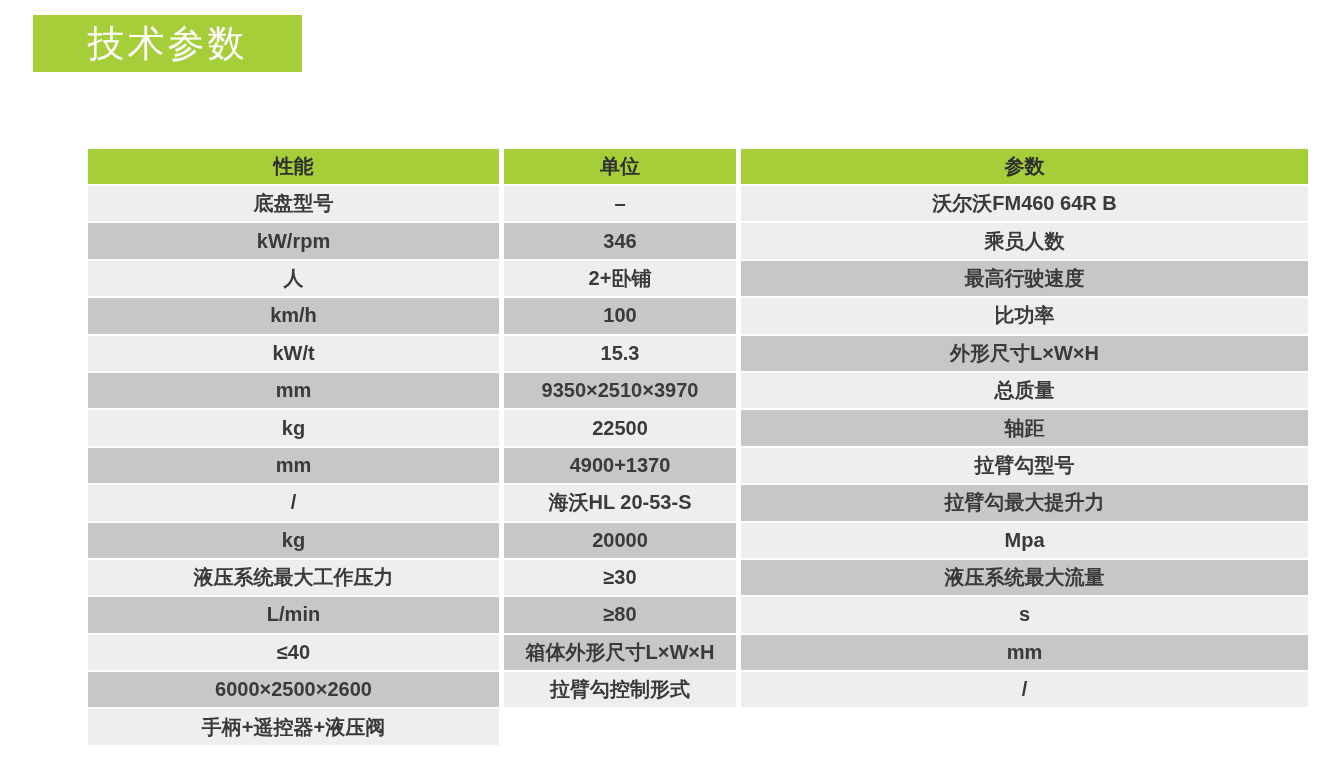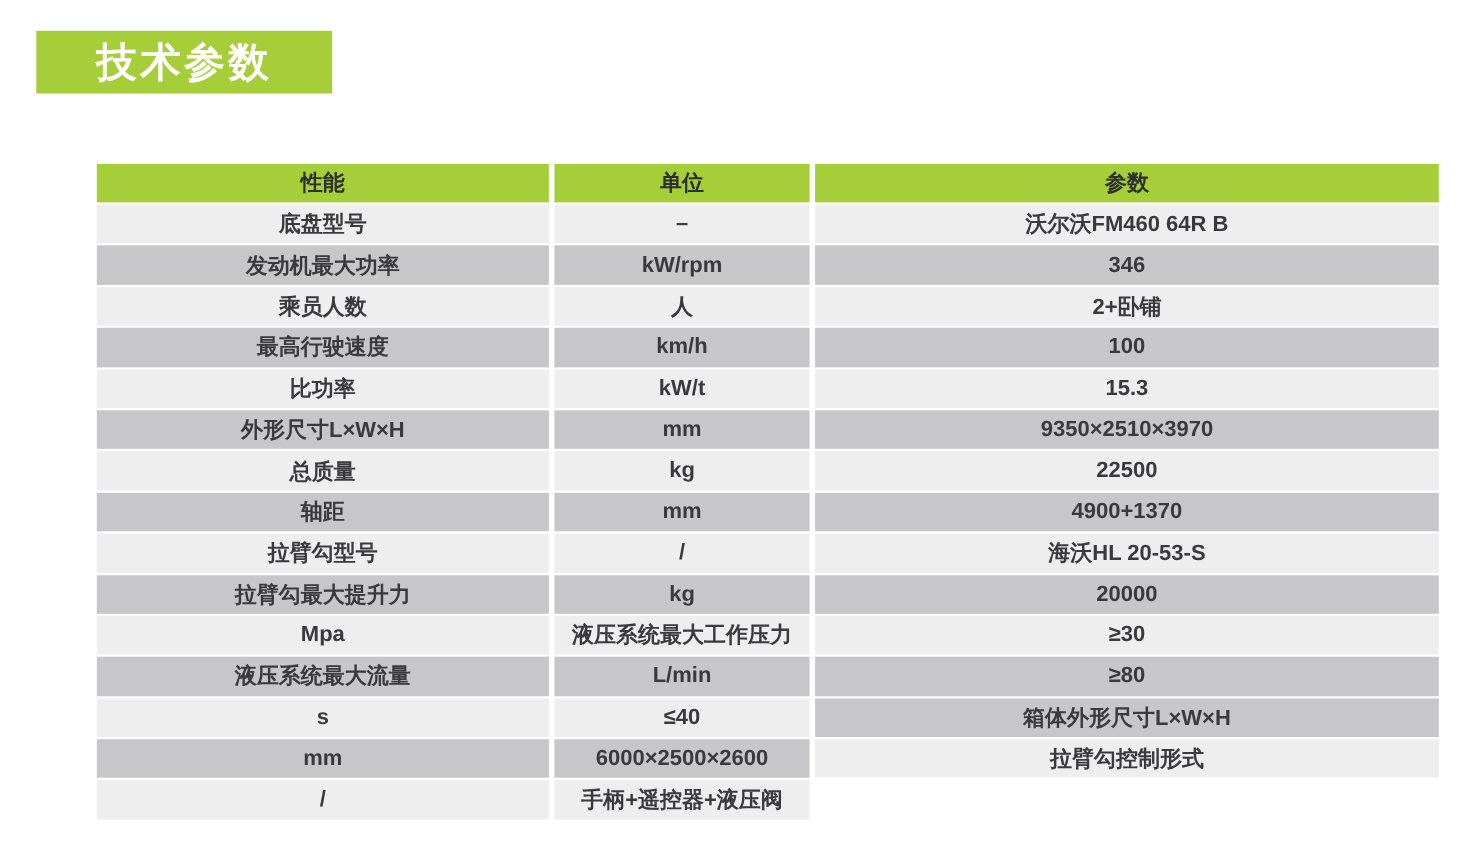--- a/index.html
+++ b/index.html
@@ -11,30 +11,30 @@
   .page {
     position: relative;
     width: 1344px;
     height: 784px;
     background: #ffffff;
     overflow: hidden;
   }
   .title-badge {
     position: absolute;
     left: 33px;
-    top: 28px;
+    top: 15px;
     width: 269px;
     height: 57px;
     background: #a6ce39;
     display: flex;
     align-items: center;
     justify-content: center;
     color: #ffffff;
     font-size: 37px;
-    font-weight: 700;
+    font-weight: 400;
     letter-spacing: 3px;
   }
   .spec-table {
     position: absolute;
     left: 88px;
     top: 149px;
     width: 1156px;
     display: grid;
     grid-template-columns: 411px 232px 567px;
     column-gap: 5px;
@@ -71,21 +71,20 @@
 
   <div class="spec-table" id="spec-table">
     <div class="cell header">性能</div>
     <div class="cell header">单位</div>
     <div class="cell header">参数</div>
 
     <div class="cell light">底盘型号</div>
     <div class="cell light">–</div>
     <div class="cell light">沃尔沃FM460 64R B</div>
 
-    <div class="cell dark">发动机最大功率</div>
     <div class="cell dark">kW/rpm</div>
     <div class="cell dark">346</div>
 
     <div class="cell light">乘员人数</div>
     <div class="cell light">人</div>
     <div class="cell light">2+卧铺</div>
 
     <div class="cell dark">最高行驶速度</div>
     <div class="cell dark">km/h</div>
     <div class="cell dark">100</div>

